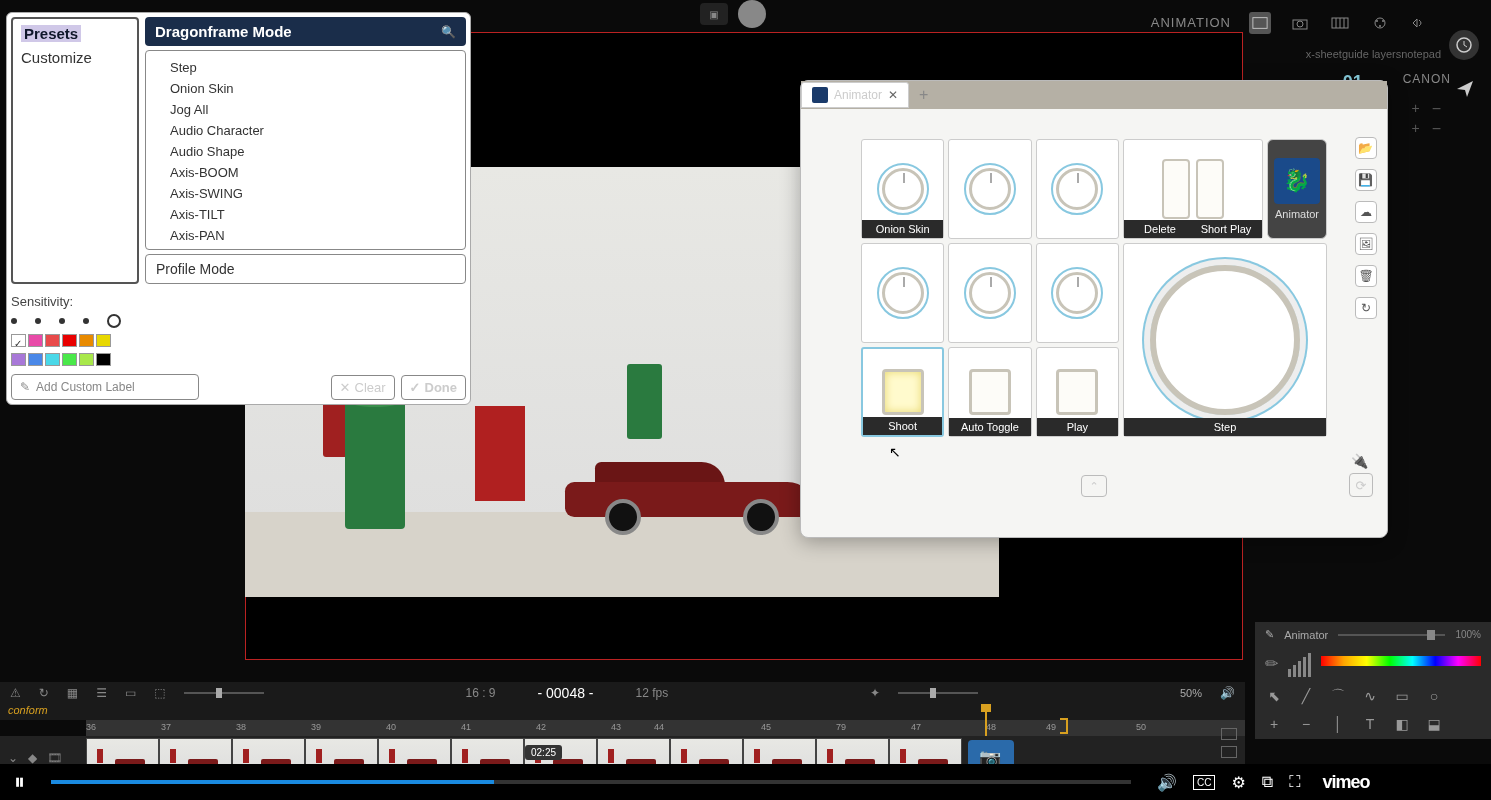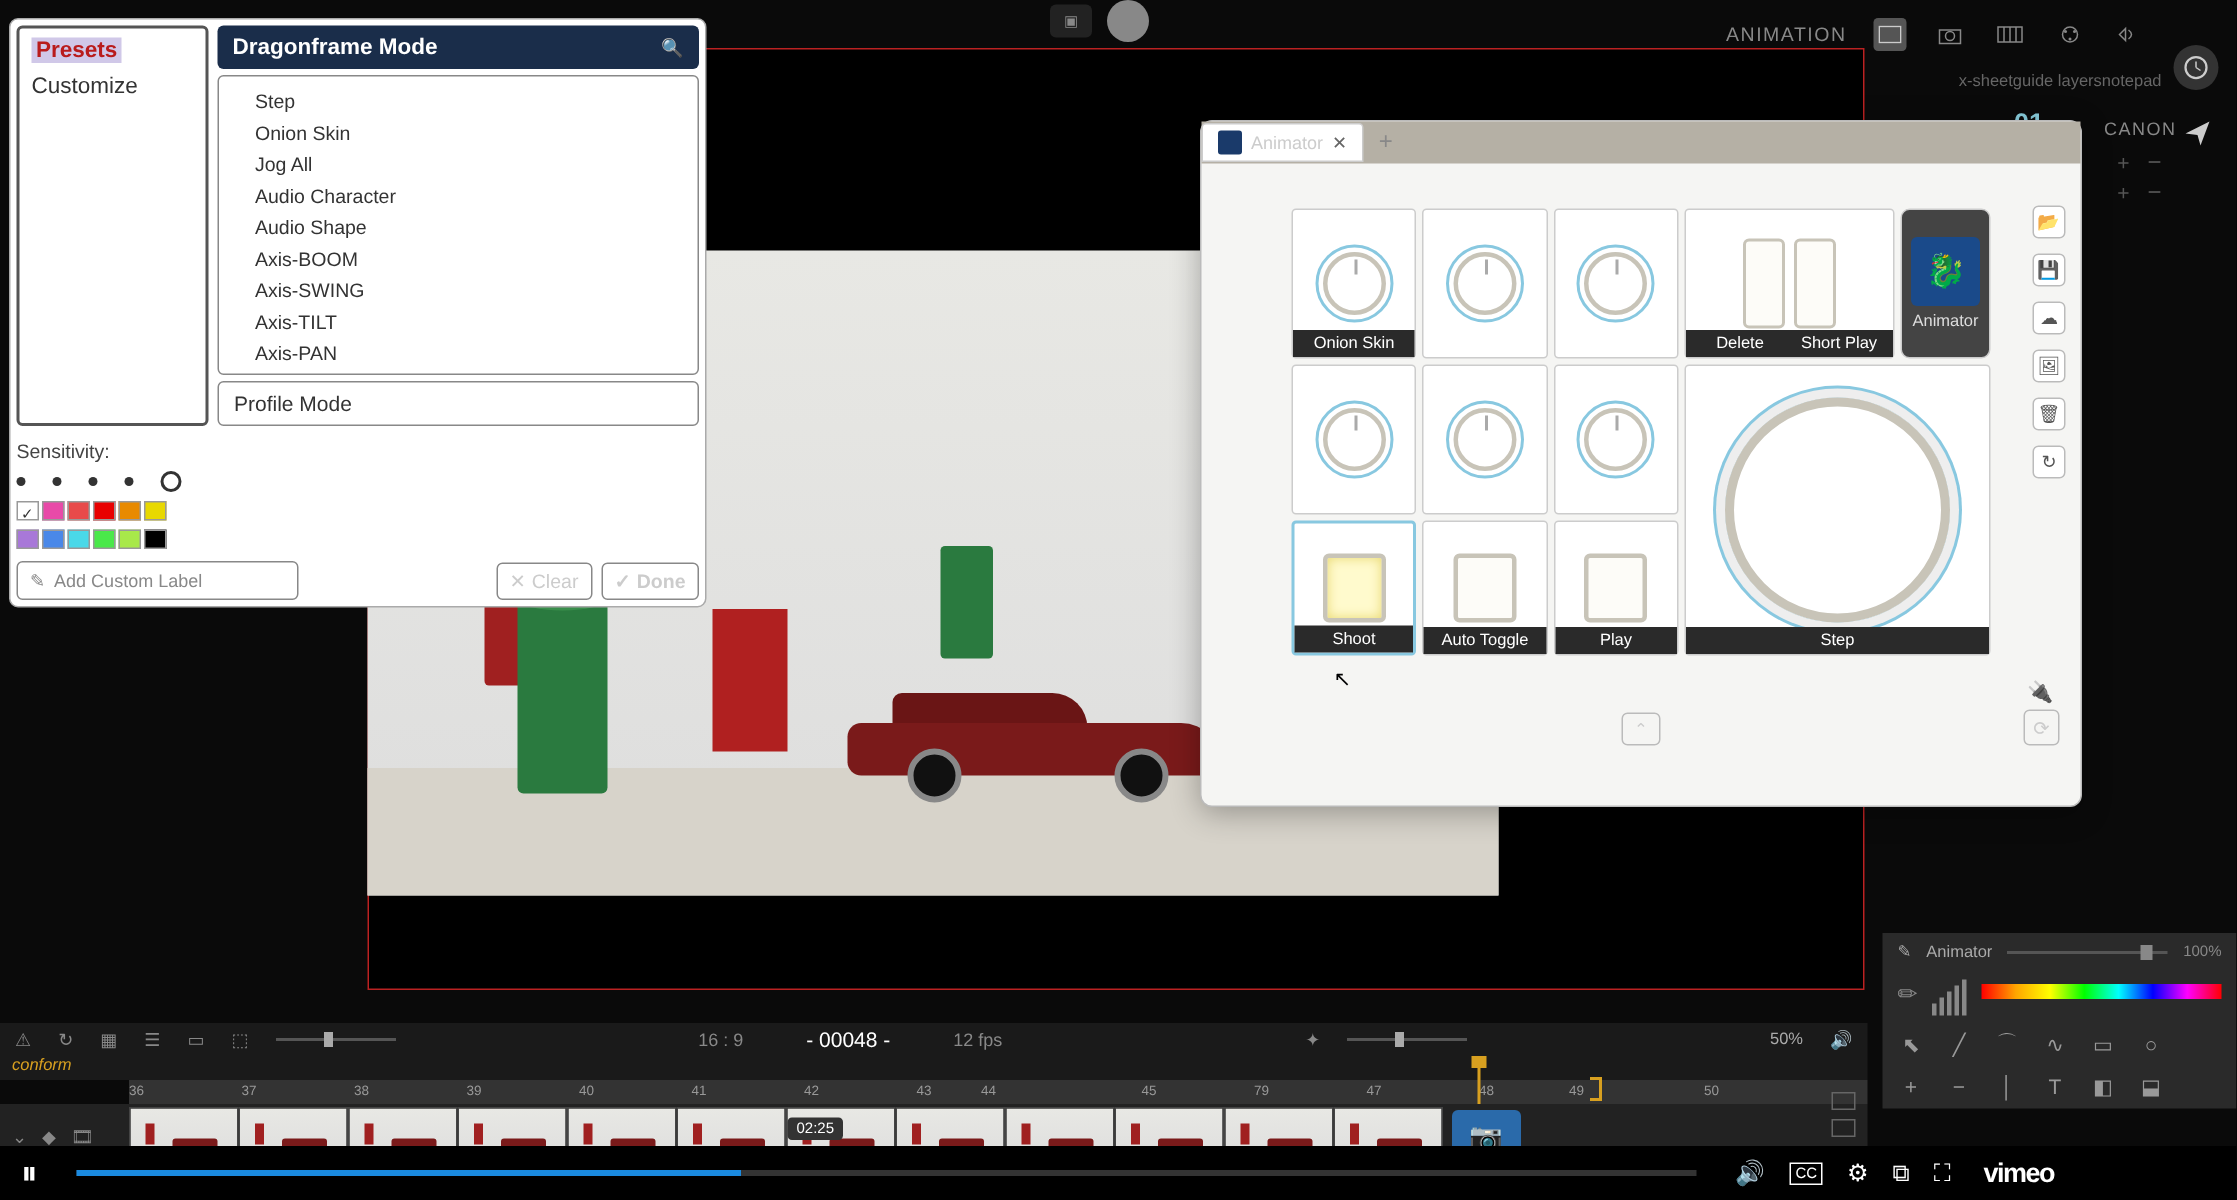--- a/index.html
+++ b/index.html
@@ -9,21 +9,21 @@
 .top-header { position: absolute; top: 0; right: 0; height: 45px; display: flex; align-items: center; gap: 18px; padding-right: 60px; }
 .header-label { color: #888; font-size: 13px; letter-spacing: 1px; }
 .header-icon { width: 22px; height: 22px; display: flex; align-items: center; justify-content: center; cursor: pointer; }
 .header-icon.active { background: #555; border-radius: 3px; padding: 3px; }
 .clock-fab { position: absolute; top: 30px; right: 12px; width: 30px; height: 30px; border-radius: 50%; background: #333; display: flex; align-items: center; justify-content: center; }
 .paper-fab { position: absolute; top: 75px; right: 12px; width: 28px; height: 28px; display: flex; align-items: center; justify-content: center; }
 
 
 .tabs-row { position: absolute; top: 48px; right: 50px; display: flex; }
 .tab-mini { color: #666; font-size: 11px; cursor: pointer; }
-.camera-label-row { position: absolute; top: 72px; right: 40px; display: flex; align-items: flex-end; }
+.camera-label-row { position: absolute; top: 72px; right: 40px; display: flex; align-items: flex-start; }
 .camera-01 { color: #8ad0e0; font-size: 18px; font-weight: 600; }
 .canon-label { color: #888; font-size: 12px; letter-spacing: 1px; margin-left: 40px; }
 .plus-row { position: absolute; top: 100px; right: 50px; display: flex; gap: 12px; }
 .plus-row2 { position: absolute; top: 120px; right: 50px; display: flex; gap: 12px; }
 .plus-small { color: #555; font-size: 14px; cursor: pointer; }
 .minus-small { color: #555; font-size: 16px; cursor: pointer; }
 
 
 .top-center { position: absolute; top: 0; left: 700px; display: flex; align-items: center; gap: 10px; }
 .top-square { width: 28px; height: 22px; background: #222; border-radius: 4px; display: flex; align-items: center; justify-content: center; }
@@ -42,21 +42,21 @@
 .car-body { position: absolute; left: 0; bottom: 18px; width: 250px; height: 35px; background: #7a1a1a; border-radius: 10px 30px 8px 10px; }
 .car-top { position: absolute; left: 30px; bottom: 48px; width: 130px; height: 25px; background: #6a1515; border-radius: 8px 30px 2px 2px; }
 .wheel1 { position: absolute; left: 40px; bottom: 0; width: 36px; height: 36px; background: #111; border-radius: 50%; border: 4px solid #888; }
 .wheel2 { position: absolute; left: 178px; bottom: 0; width: 36px; height: 36px; background: #111; border-radius: 50%; border: 4px solid #888; }
 .red-cube-right { position: absolute; left: 78px; bottom: 140px; width: 40px; height: 72px; background: #a02020; border-radius: 3px; }
 
 
 .presets-panel { position: absolute; top: 12px; left: 6px; width: 465px; background: #fff; border-radius: 6px; border: 1px solid #aaa; padding: 4px; z-index: 50; }
 .presets-inner { display: flex; gap: 6px; }
 .presets-left { width: 128px; border: 2px solid #555; border-radius: 4px; padding: 6px 8px; background: #fff; }
-.presets-title { font-size: 15px; font-weight: 600; color: #b91c1c; background: #d0c8e8; display: inline-block; padding: 0 3px; }
+.presets-title { font-size: 15px; font-weight: 600; color: #0f172a; background: #d0c8e8; display: inline-block; padding: 0 3px; }
 .customize { font-size: 15px; color: #333; margin-top: 6px; cursor: pointer; }
 .presets-right { flex: 1; display: flex; flex-direction: column; gap: 4px; }
 .mode-header { background: #1a2d4a; color: #fff; padding: 6px 10px; border-radius: 4px; display: flex; justify-content: space-between; align-items: center; font-size: 15px; font-weight: 600; }
 .mode-search { font-size: 12px; }
 .mode-list { border: 1px solid #888; border-radius: 4px; padding: 6px 0; max-height: 200px; overflow: hidden; }
 .mode-item { padding: 3px 24px; font-size: 13px; color: #333; cursor: pointer; }
 .mode-row { border: 1px solid #888; border-radius: 4px; padding: 6px 10px; font-size: 14px; color: #333; cursor: pointer; }
 .sensitivity-block { margin-top: 8px; }
 .sens-label { font-size: 13px; color: #444; }
 .sens-dots { display: flex; gap: 18px; margin-top: 4px; align-items: center; }

